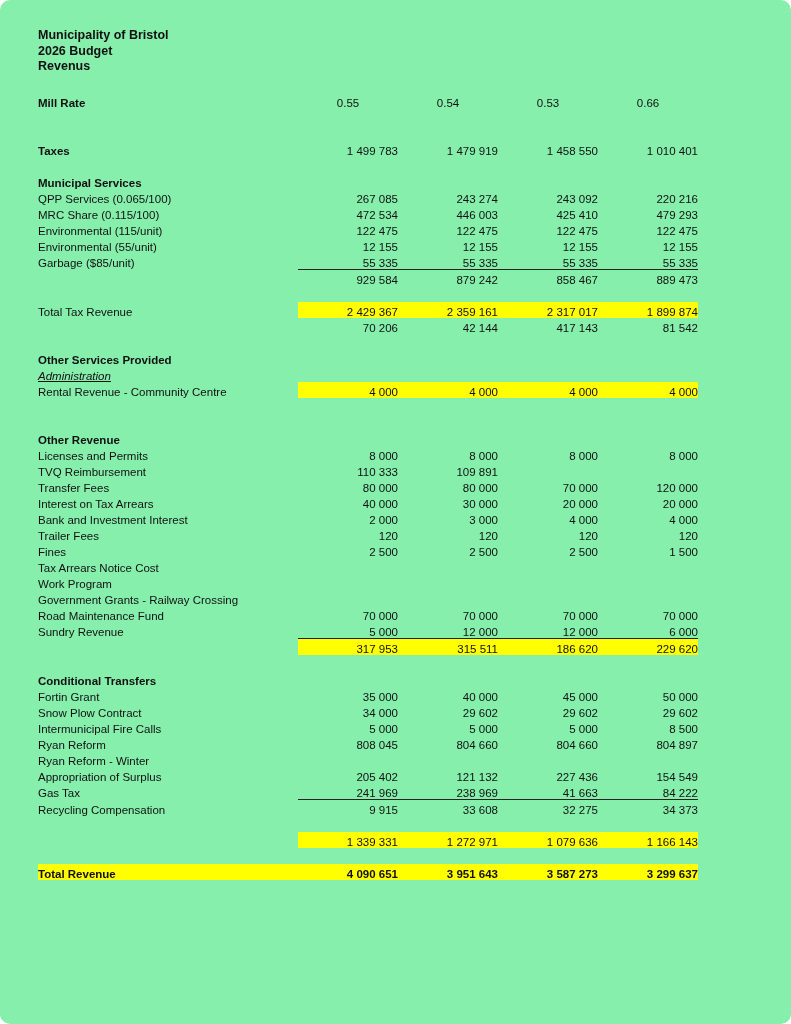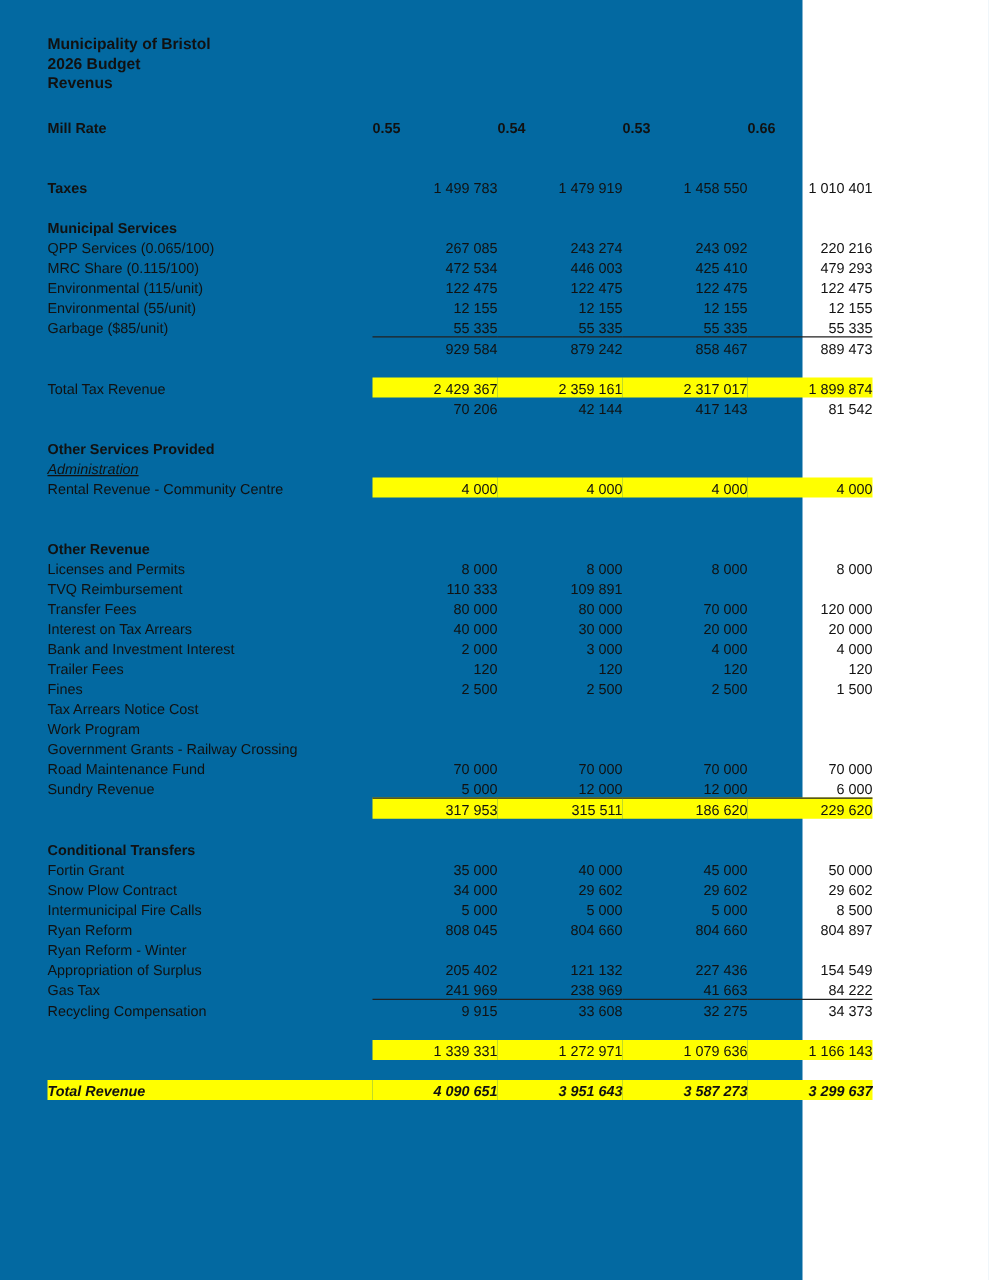--- a/index.html
+++ b/index.html
@@ -11,23 +11,24 @@
     width: 791px;
     height: 1024px;
     font-family: "Liberation Sans", sans-serif;
     color: #111111;
     position: relative;
     overflow: hidden;
   }
   .page {
     position: absolute;
     top: 0; left: 0;
-    width: 642px;
+    width: 791px;
     height: 1024px;
-    background: #0369a1;
+    background: #86efac;
+    border-radius: 10px;
   }
   .sheet {
     position: absolute;
     top: 28px;
     left: 28px;
     width: 700px;
   }
   .doc-title {
     font-size: 12.5px;
     font-weight: bold;
@@ -48,22 +49,23 @@
     vertical-align: bottom;
     white-space: nowrap;
   }
   col.c-label { width: 260px; }
   col.c-val { width: 100px; }
   .lbl { text-align: left; padding-left: 0px; }
   .val { text-align: right; padding-right: 18px; }
   .indent { padding-left: 12px; }
   .indent2 { padding-left: 18px; }
   .head-year-num {
-    font-weight: bold;
+    font-weight: normal;
     font-size: 12.5px;
+    text-align: center;
     padding-right: 18px;
   }
   .head-year-lbl {
     font-size: 11.5px;
     text-align: center;
     padding-right: 18px;
   }
   .hl {
     background: #ffff00;
   }
@@ -78,21 +80,20 @@
     font-size: 12px;
   }
   .sub-head {
     font-style: italic;
     font-size: 11.5px;
     text-decoration: underline;
     padding-left: 8px;
   }
   .total-rev td {
     font-weight: bold;
-    font-style: italic;
     font-size: 12.5px;
     margin-top: 37px;
   }
   .mill-label-cell {
     text-align: left;
     padding-left: 150px;
     font-weight: bold;
     font-size: 12px;
   }
 </style>

